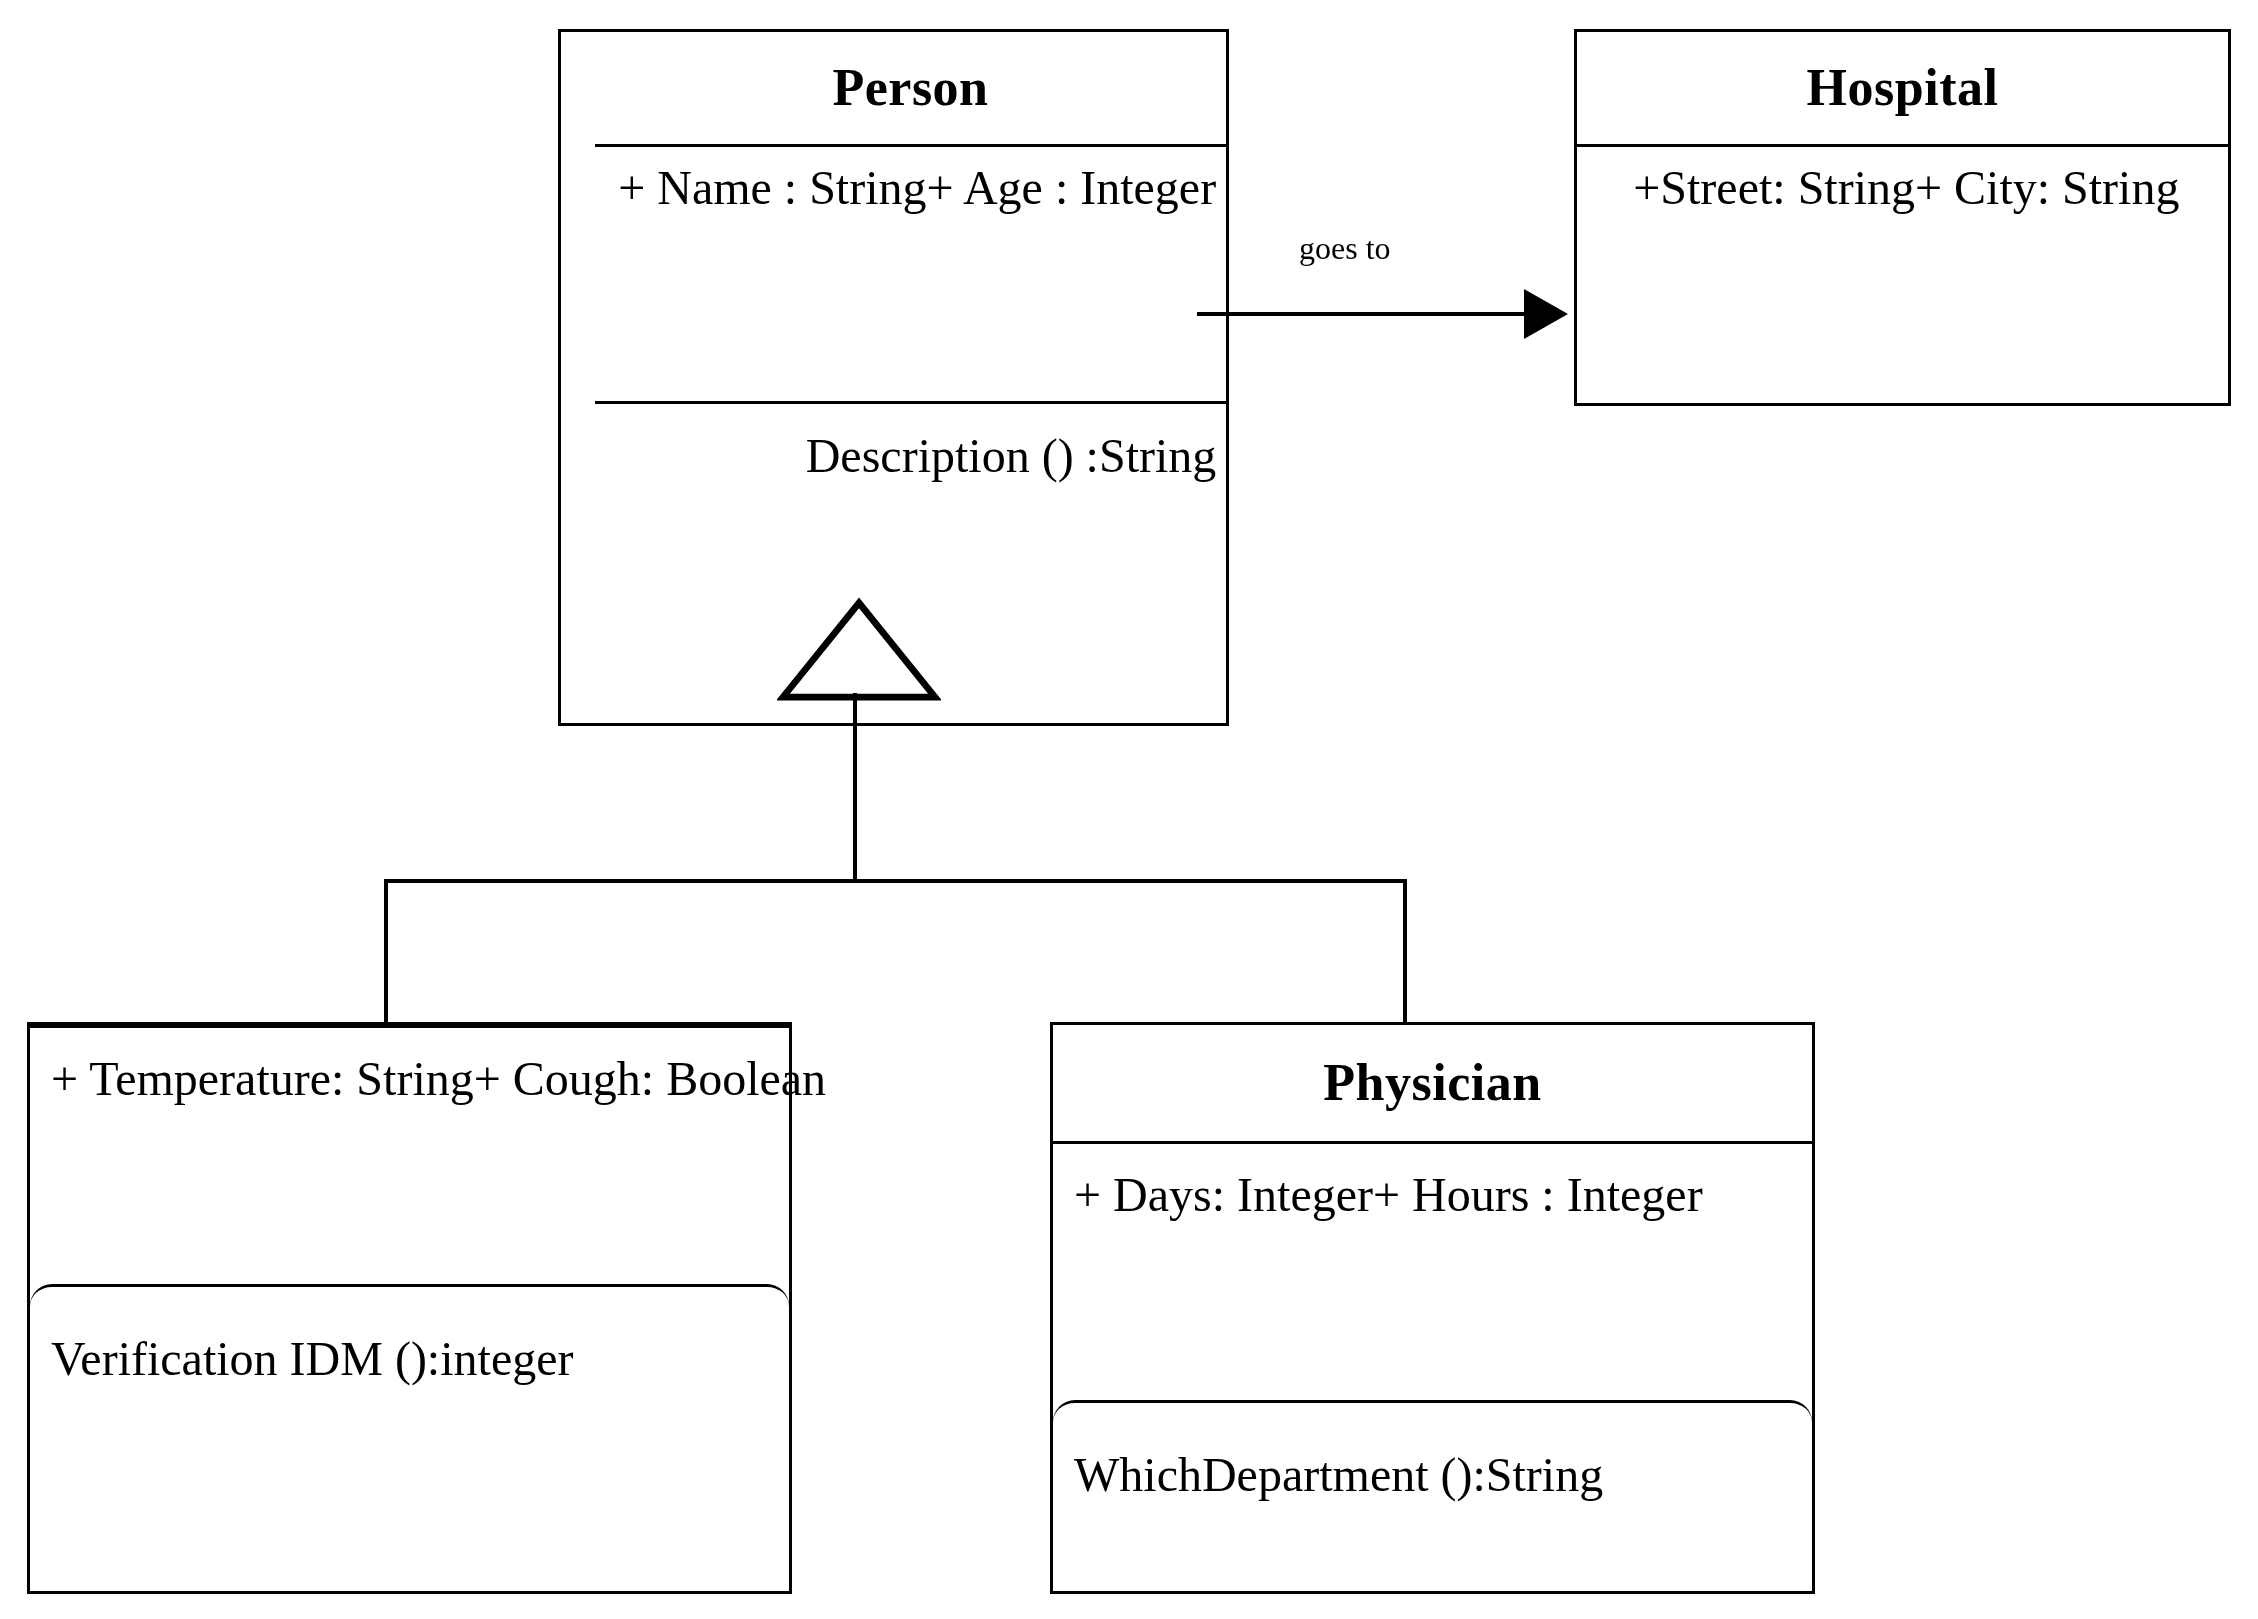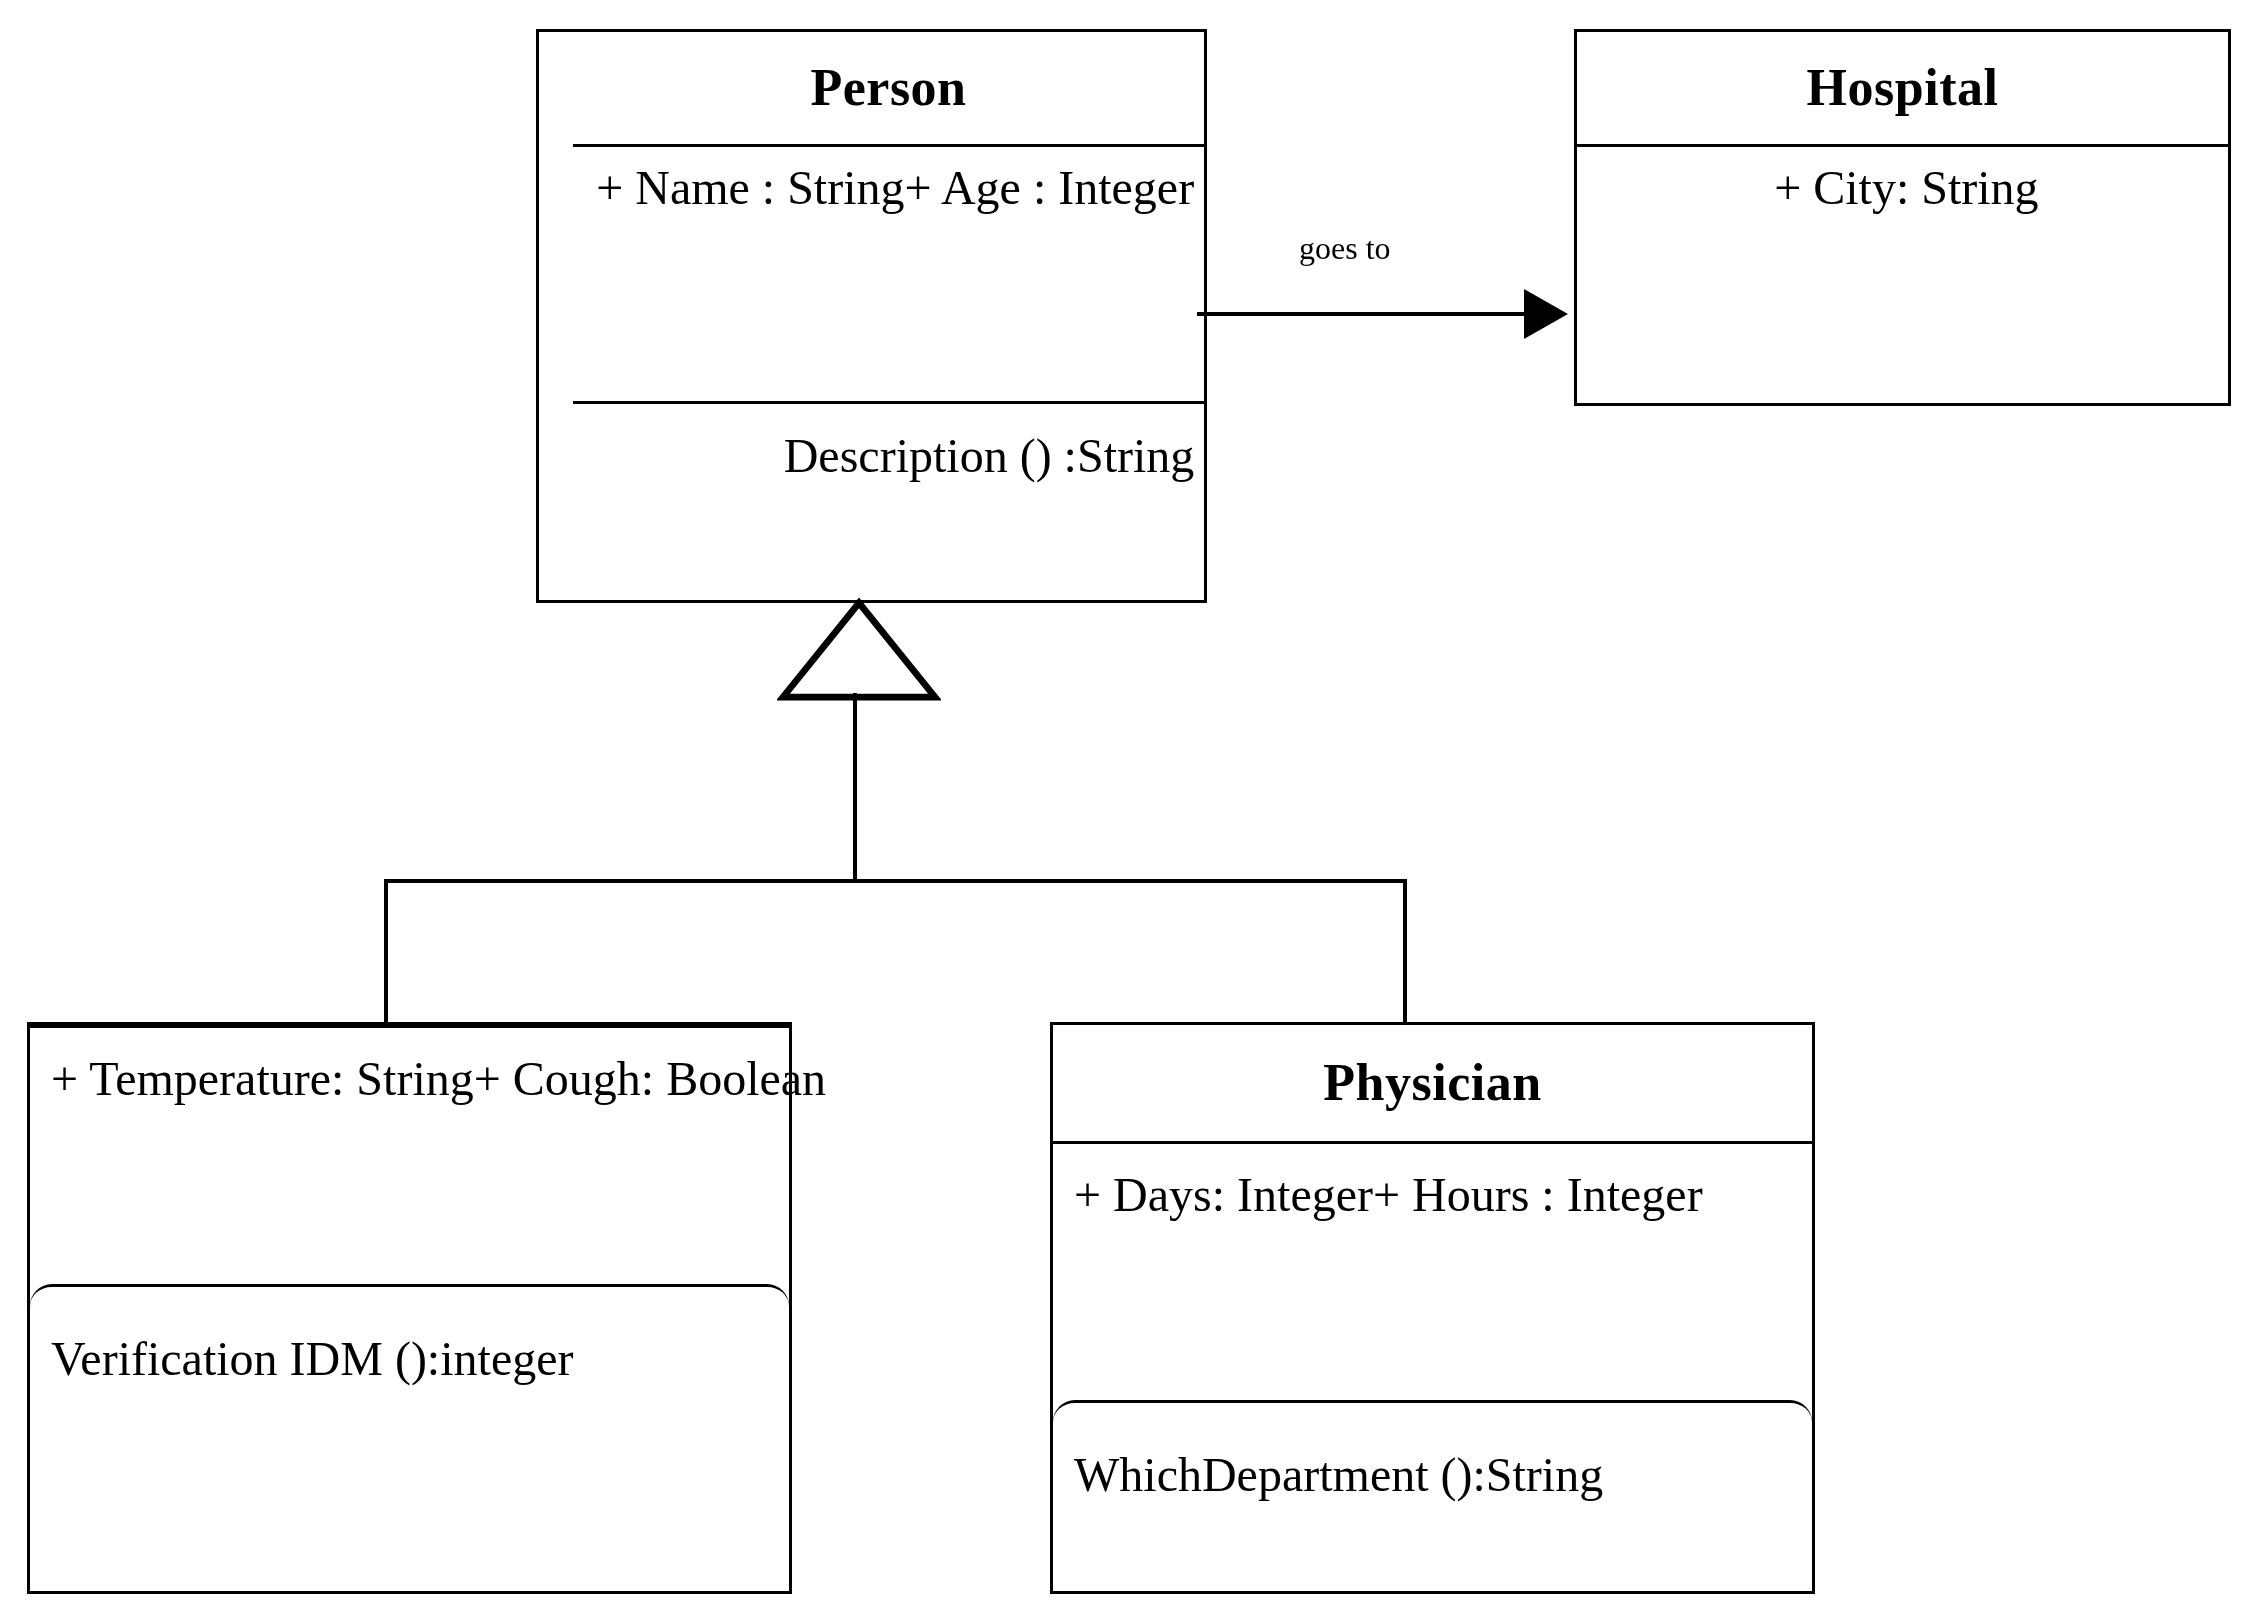--- a/index.html
+++ b/index.html
@@ -91,35 +91,36 @@
   }
   .gen-triangle {
     position: absolute;
   }
 </style>
 </head>
 <body>
 
 <div id="canvas">
 
-  <div class="uml-class" style="left:536px; top:29px; width:671px; height:574px;padding-left:34px;">
+  <div class="uml-class" style="left:558px; top:29px; width:671px; height:697px;padding-left:34px;">
     <div class="class-title" style="height:112px;">Person</div>
     <div class="compartment attrs-person" style="height:257px;">
       <div class="member">+ Name : String</div>
       <div class="member">+ Age : Integer</div>
     </div>
     <div class="compartment ops-person" style="flex:1;">
       <div class="member"> Description () :</div>
       <div class="member">String</div>
     </div>
   </div>
 
   <div class="uml-class" style="left:1574px; top:29px; width:657px; height:377px;">
     <div class="class-title" style="height:112px;">Hospital</div>
     <div class="compartment attrs-hospital" style="flex:1; padding-left:17.4px;">
+      <div class="member">+Street: String</div>
       <div class="member">+ City: String</div>
     </div>
   </div>
 
   <div class="assoc-label" style="left:1274px; top:232px;">goes to</div>
   <div class="line-h" style="left:1197px; top:312px; width:328px;"></div>
   <div class="arrow-head" style="left:1524px; top:289px;"></div>
 
   <svg class="gen-triangle" style="left:777px; top:597px;" width="164" height="106" viewBox="0 0 170 110">
     <polygon points="85,6 164,104 6,104" fill="#ffffff" stroke="#000000" stroke-width="7" stroke-linejoin="miter"></polygon>

